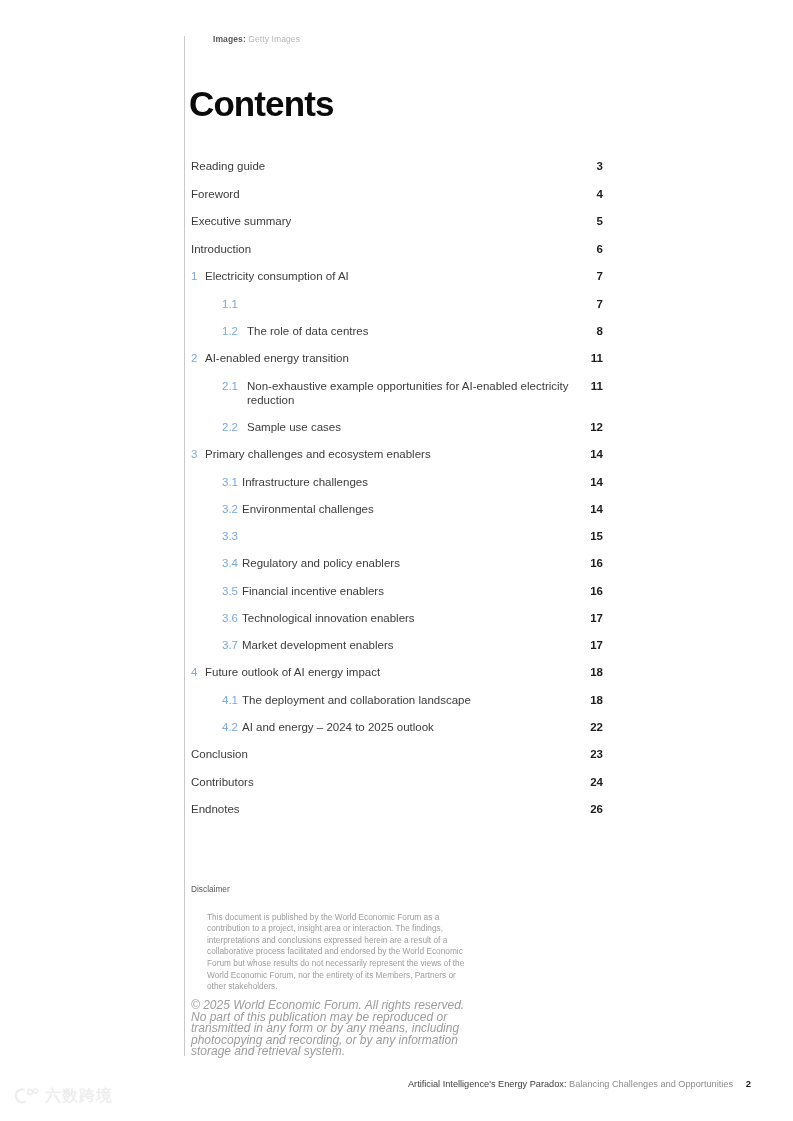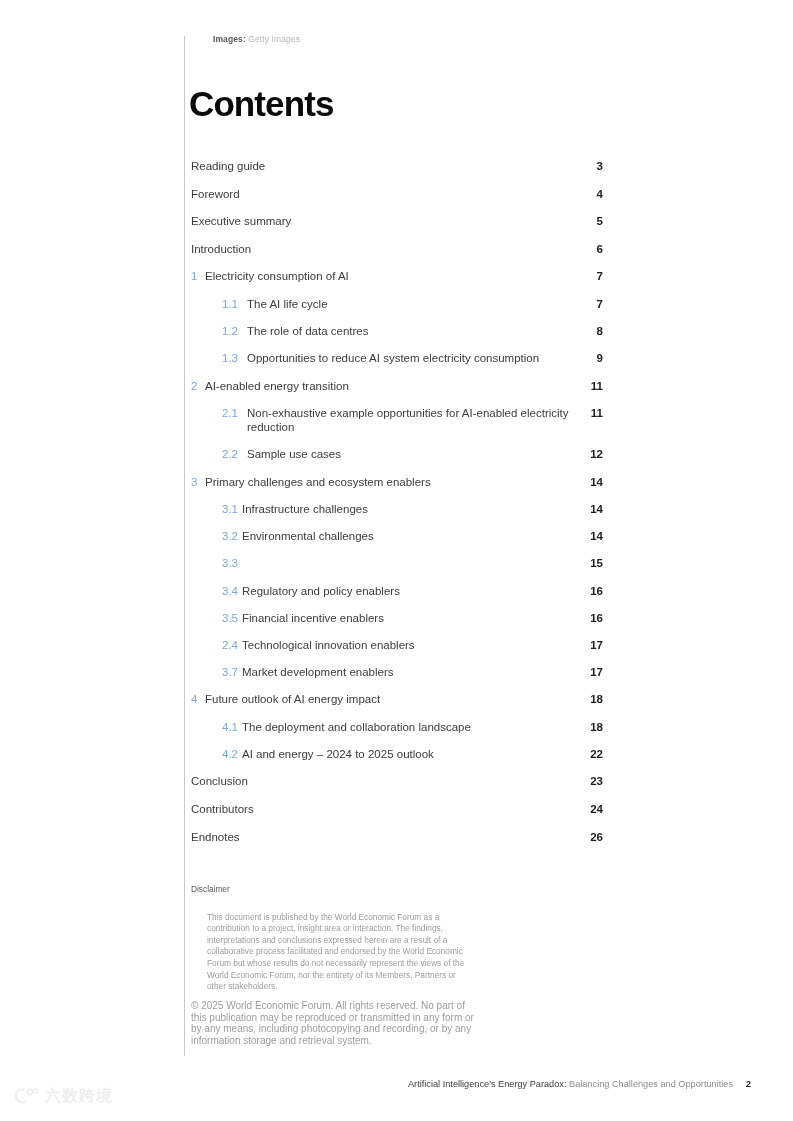--- a/index.html
+++ b/index.html
@@ -127,23 +127,24 @@
     color: #58595b;
     font-size: 8.3px;
     line-height: 11.6px;
   }
   .disclaimer p { margin: 16px; }
   .copyright {
     position: absolute;
     left: 191px;
     top: 1000px;
     width: 290px;
-    font-size: 10px;
+    font-size: 12px;
     line-height: 11.6px;
     color: #9c9c9c;
+    font-style: italic;
   }
 
   .footer {
     position: absolute;
     left: 0;
     right: 0;
     top: 1077px;
     height: 16px;
   }
   .footer-text {
@@ -225,33 +226,27 @@
         <span class="toc-text">Introduction</span>
         <span class="toc-page">6</span>
       </div>
       <div class="toc-row lvl1">
         <span class="toc-num">1</span>
         <span class="toc-text">Electricity consumption of AI</span>
         <span class="toc-page">7</span>
       </div>
       <div class="toc-row sub">
         <span class="toc-num">1.1</span>
-        <span class="toc-text">The AI life cycle</span>
         <span class="toc-page">7</span>
       </div>
       <div class="toc-row sub">
         <span class="toc-num">1.2</span>
         <span class="toc-text">The role of data centres</span>
         <span class="toc-page">8</span>
       </div>
-      <div class="toc-row sub">
-        <span class="toc-num">1.3</span>
-        <span class="toc-text">Opportunities to reduce AI system electricity consumption</span>
-        <span class="toc-page">9</span>
-      </div>
       <div class="toc-row lvl1">
         <span class="toc-num">2</span>
         <span class="toc-text">AI-enabled energy transition</span>
         <span class="toc-page">11</span>
       </div>
       <div class="toc-row sub">
         <span class="toc-num">2.1</span>
         <span class="toc-text">Non-exhaustive example opportunities for AI-enabled electricity reduction</span>
         <span class="toc-page">11</span>
       </div>
@@ -283,21 +278,21 @@
         <span class="toc-num">3.4</span>
         <span class="toc-text">Regulatory and policy enablers</span>
         <span class="toc-page">16</span>
       </div>
       <div class="toc-row sub tight">
         <span class="toc-num">3.5</span>
         <span class="toc-text">Financial incentive enablers</span>
         <span class="toc-page">16</span>
       </div>
       <div class="toc-row sub tight">
-        <span class="toc-num">2.4</span>
+        <span class="toc-num">3.6</span>
         <span class="toc-text">Technological innovation enablers</span>
         <span class="toc-page">17</span>
       </div>
       <div class="toc-row sub tight">
         <span class="toc-num">3.7</span>
         <span class="toc-text">Market development enablers</span>
         <span class="toc-page">17</span>
       </div>
       <div class="toc-row lvl1">
         <span class="toc-num">4</span>

